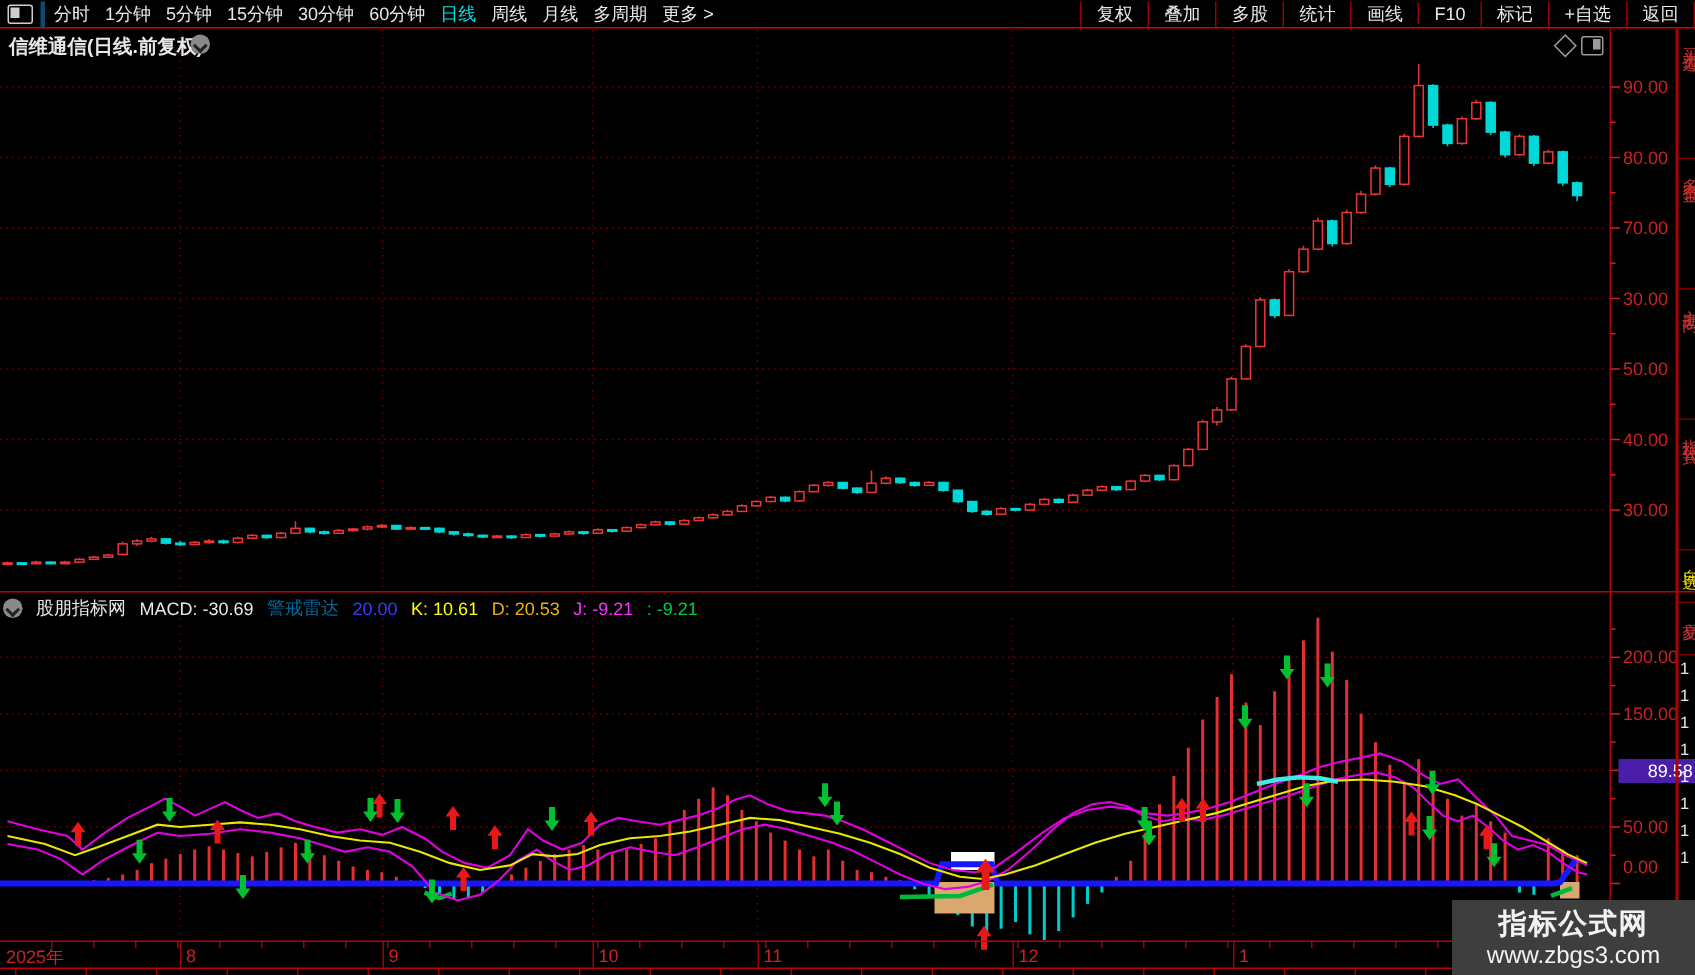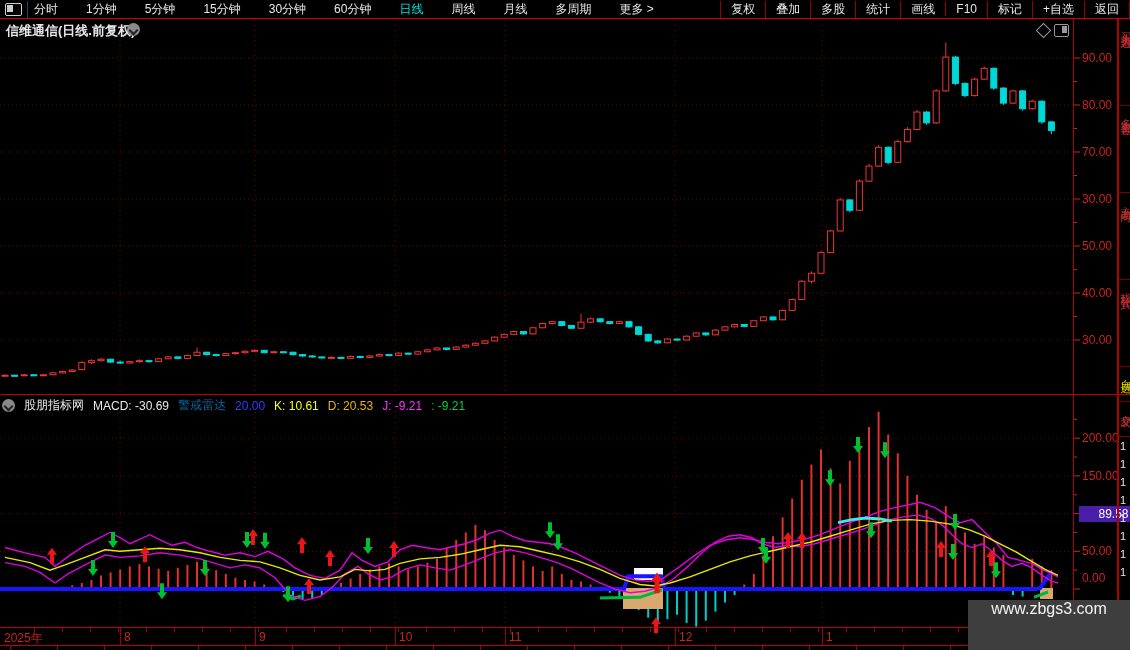--- a/index.html
+++ b/index.html
@@ -5,21 +5,21 @@
   html,body{margin:0;padding:0;background:#000;width:1130px;height:650px;overflow:hidden;
     font-family:"Liberation Sans",sans-serif;}
   #stage{position:relative;width:1130px;height:650px;background:#000;}
   .hline{position:absolute;left:0;width:1130px;height:1px;background:#c00000;}
   .vline{position:absolute;top:19px;width:1px;background:#b00000;}
   
   #topbar{position:absolute;left:0;top:0;width:1130px;height:18px;display:flex;align-items:center;
     color:#e8e8e8;font-size:12px;}
   #topbar .winicon{width:15px;height:11px;border:1px solid #cfcfcf;border-radius:2px;margin:0 5px;position:relative;}
   #topbar .winicon:after{content:"";position:absolute;left:1px;top:1px;width:6px;height:7px;background:#cfcfcf;}
-  #tabs-left{display:flex;gap:28px;padding-left:6px;border-left:1px solid #0c4a6e;}
+  #tabs-left{display:flex;gap:10px;padding-left:6px;border-left:3px solid #0c4a6e;}
   .tab{cursor:default;white-space:nowrap;}
   .tab.active{color:#00e0e0;}
   #tabs-right{margin-left:auto;display:flex;height:18px;align-items:center;}
   #tabs-right .tab{padding:0 10px;border-left:1px solid #990000;}
   #tabs-right .tab:last-child{border-right:1px solid #990000;}
   
   #title{position:absolute;left:6px;top:22px;color:#e8e8e8;font-size:13px;font-weight:bold;}
   .chev{position:absolute;width:13px;height:13px;border-radius:50%;background:#8a8a8a;}
   .chev:after{content:"";position:absolute;left:3px;top:4px;width:5px;height:5px;
     border-right:2px solid #222;border-bottom:2px solid #222;transform:rotate(45deg);}
@@ -604,20 +604,21 @@
       <div class="sbnum">1</div>
       <div class="sbnum">1</div>
       <div class="sbnum">1</div>
       <div class="sbnum">1</div>
       <div class="sbnum">1</div>
       <div class="sbnum">1</div>
       <div class="sbnum">1</div>
     </div>
 
 <div id="wm">
+  <div class="l1">指标公式网</div>
   <div class="l2">www.zbgs3.com</div>
 </div>
 
 <div class="btick" style="left: 10px;"></div>
     <div class="btick" style="left: 57px;"></div>
     <div class="btick" style="left: 104px;"></div>
     <div class="btick" style="left: 151px;"></div>
     <div class="btick" style="left: 198px;"></div>
     <div class="btick" style="left: 245px;"></div>
     <div class="btick" style="left: 292px;"></div>

